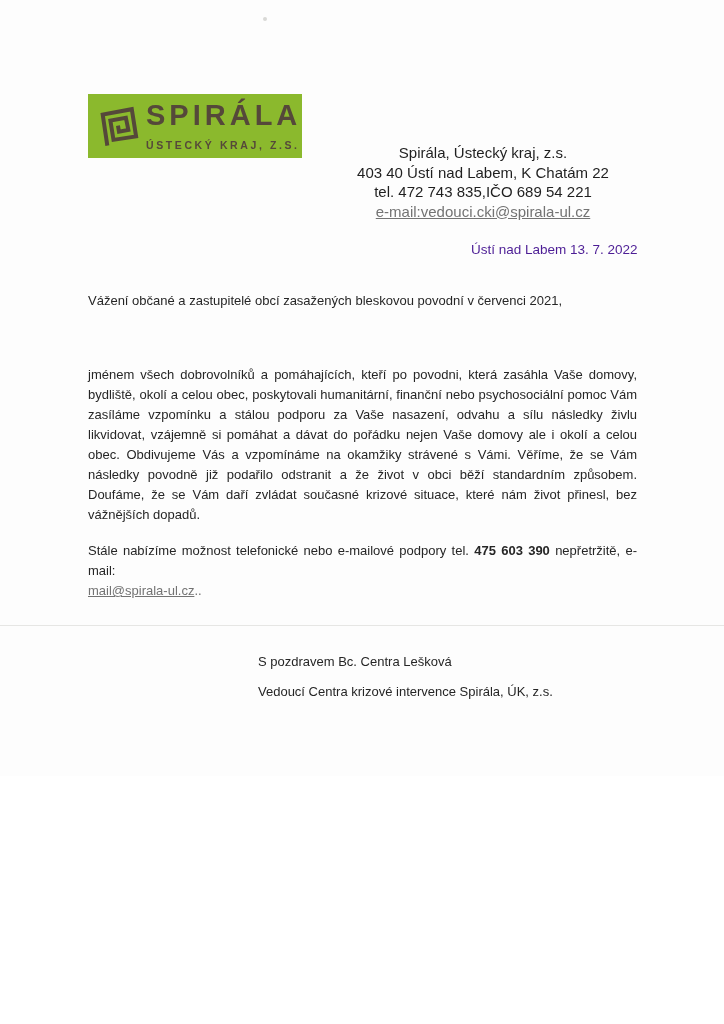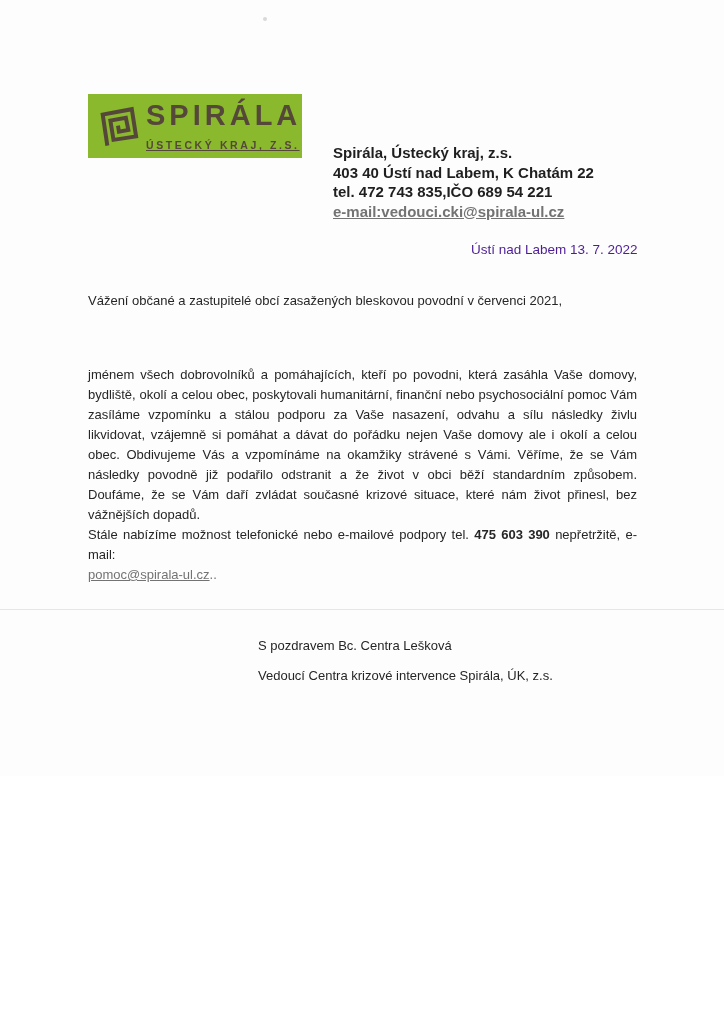--- a/index.html
+++ b/index.html
@@ -49,29 +49,29 @@
     font-weight: 700;
     letter-spacing: 4px;
     color: #55483a;
   }
   .logo-subtitle {
     font-size: 10.5px;
     font-weight: 700;
     letter-spacing: 2.6px;
     color: #55483a;
     margin-top: 10px;
-    text-decoration: underline;
   }
   .contact {
     position: absolute;
     left: 333px;
     top: 143px;
     width: 300px;
+    text-align: center;
     font-size: 15px;
-    font-weight: 700;
+    font-weight: 400;
     line-height: 19.5px;
     color: #1f1f1f;
   }
   .contact .link {
     display: inline-block;
   }
   .link {
     color: #737373;
     text-decoration: underline;
     cursor: pointer;
@@ -92,21 +92,21 @@
     color: #262626;
   }
   .salutation {
     margin: 0;
   }
   .para {
     margin: 0;
     text-align: justify;
   }
   .para-main { margin-top: 54px; }
-  .para-support { }
+  .para-support { margin-top: 16px; }
   .bold { font-weight: 700; }
 
   .fold-line {
     margin: 24px 0 0 -88px;
     width: 724px;
     height: 0;
     border-top: 1px solid #e6e6e4;
   }
 
   .closing { margin: 26px 0 0 170px; }
@@ -153,21 +153,21 @@
 
     <div class="dateline">Ústí nad Labem 13. 7. 2022</div>
   </div>
 
   <div class="content">
 
     <p class="salutation">Vážení občané a zastupitelé obcí zasažených bleskovou povodní v červenci 2021,</p>
 
     <p class="para para-main">jménem všech dobrovolníků a pomáhajících, kteří po povodni, která zasáhla Vaše domovy, bydliště, okolí a celou obec, poskytovali humanitární, finanční nebo psychosociální pomoc Vám zasíláme vzpomínku a stálou podporu za Vaše nasazení, odvahu a sílu následky živlu likvidovat, vzájemně si pomáhat a dávat do pořádku nejen Vaše domovy ale i okolí a celou obec. Obdivujeme Vás a vzpomínáme na okamžiky strávené s Vámi. Věříme, že se Vám následky povodně již podařilo odstranit a že život v obci běží standardním způsobem. Doufáme, že se Vám daří zvládat současné krizové situace, které nám život přinesl, bez vážnějších dopadů.</p>
 
-    <p class="para para-support"><span>Stále nabízíme možnost telefonické nebo e-mailové podpory tel. </span><span class="bold">475 603 390</span><span> nepřetržitě, e-mail:</span><br><a class="link">pomoc@spirala-ul.cz</a><span class="link" style="text-decoration:none">..</span></p>
+    <p class="para para-support"><span>Stále nabízíme možnost telefonické nebo e-mailové podpory tel. </span><span class="bold">475 603 390</span><span> nepřetržitě, e-mail:</span><br><a class="link">mail@spirala-ul.cz</a><span class="link" style="text-decoration:none">..</span></p>
 
     <div class="fold-line"></div>
 
     <p class="closing">S pozdravem Bc. Centra Lešková</p>
     <p class="closing-role">Vedoucí Centra krizové intervence Spirála, ÚK, z.s.</p>
   </div>
 
 </div>
 
 </body></html>

